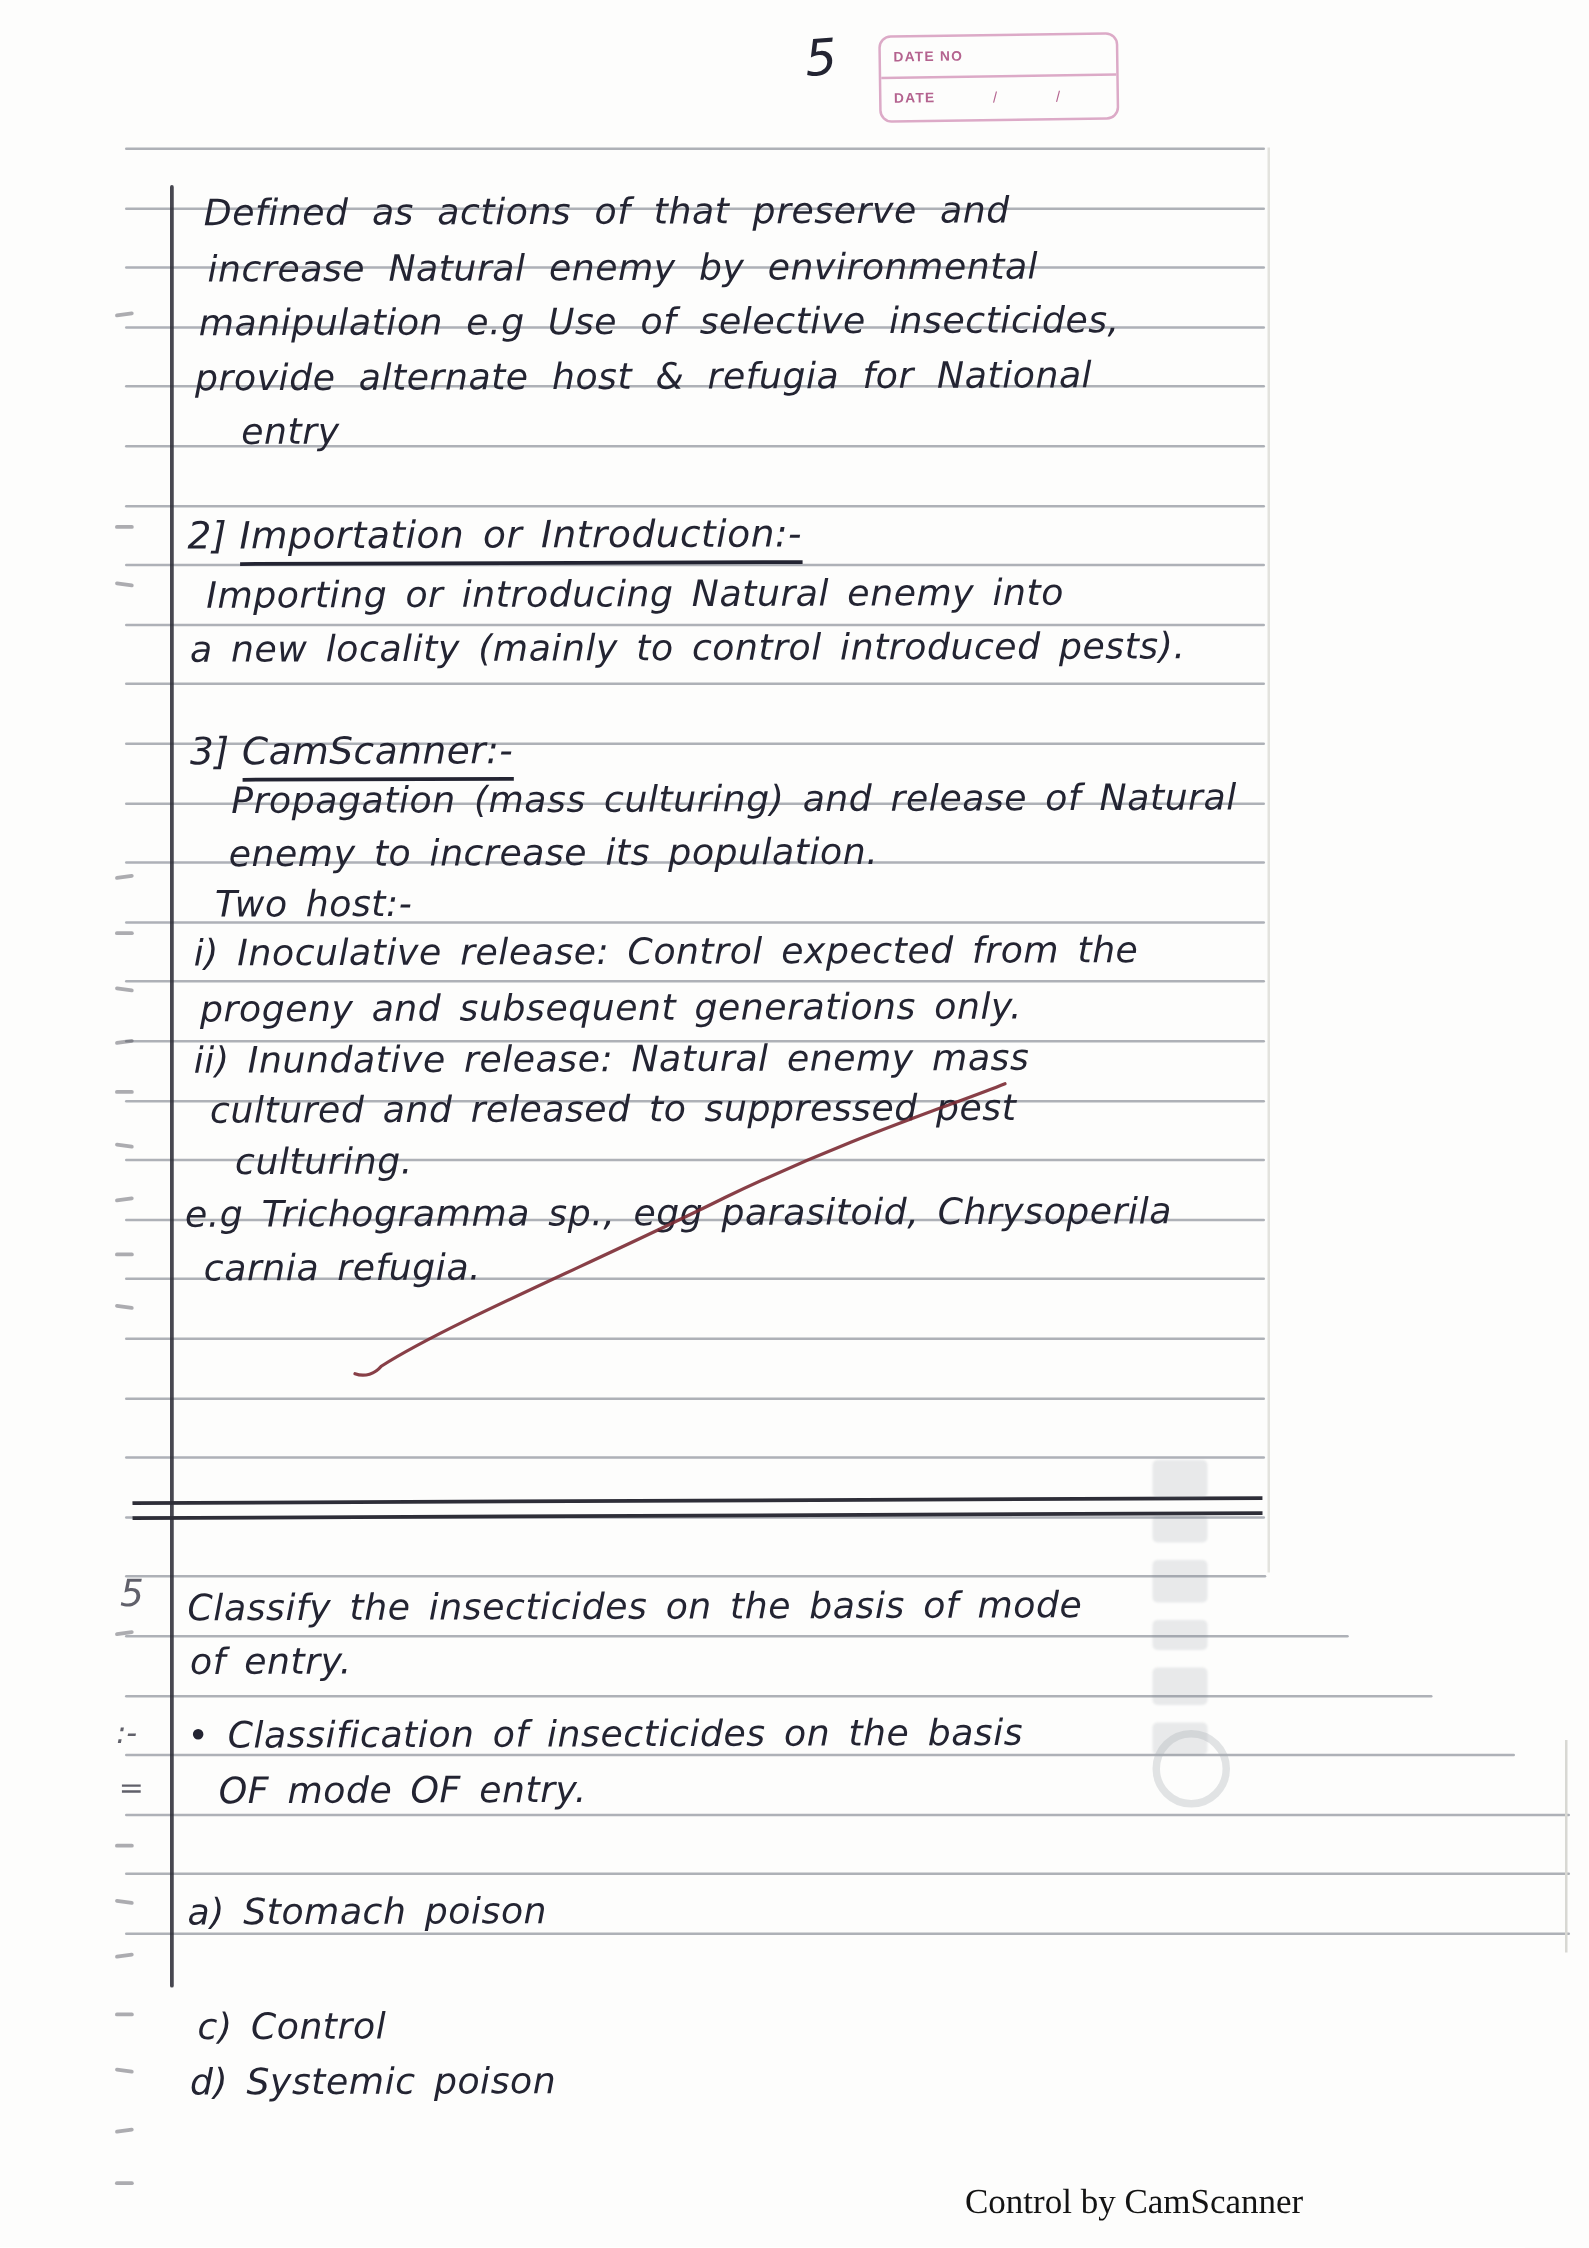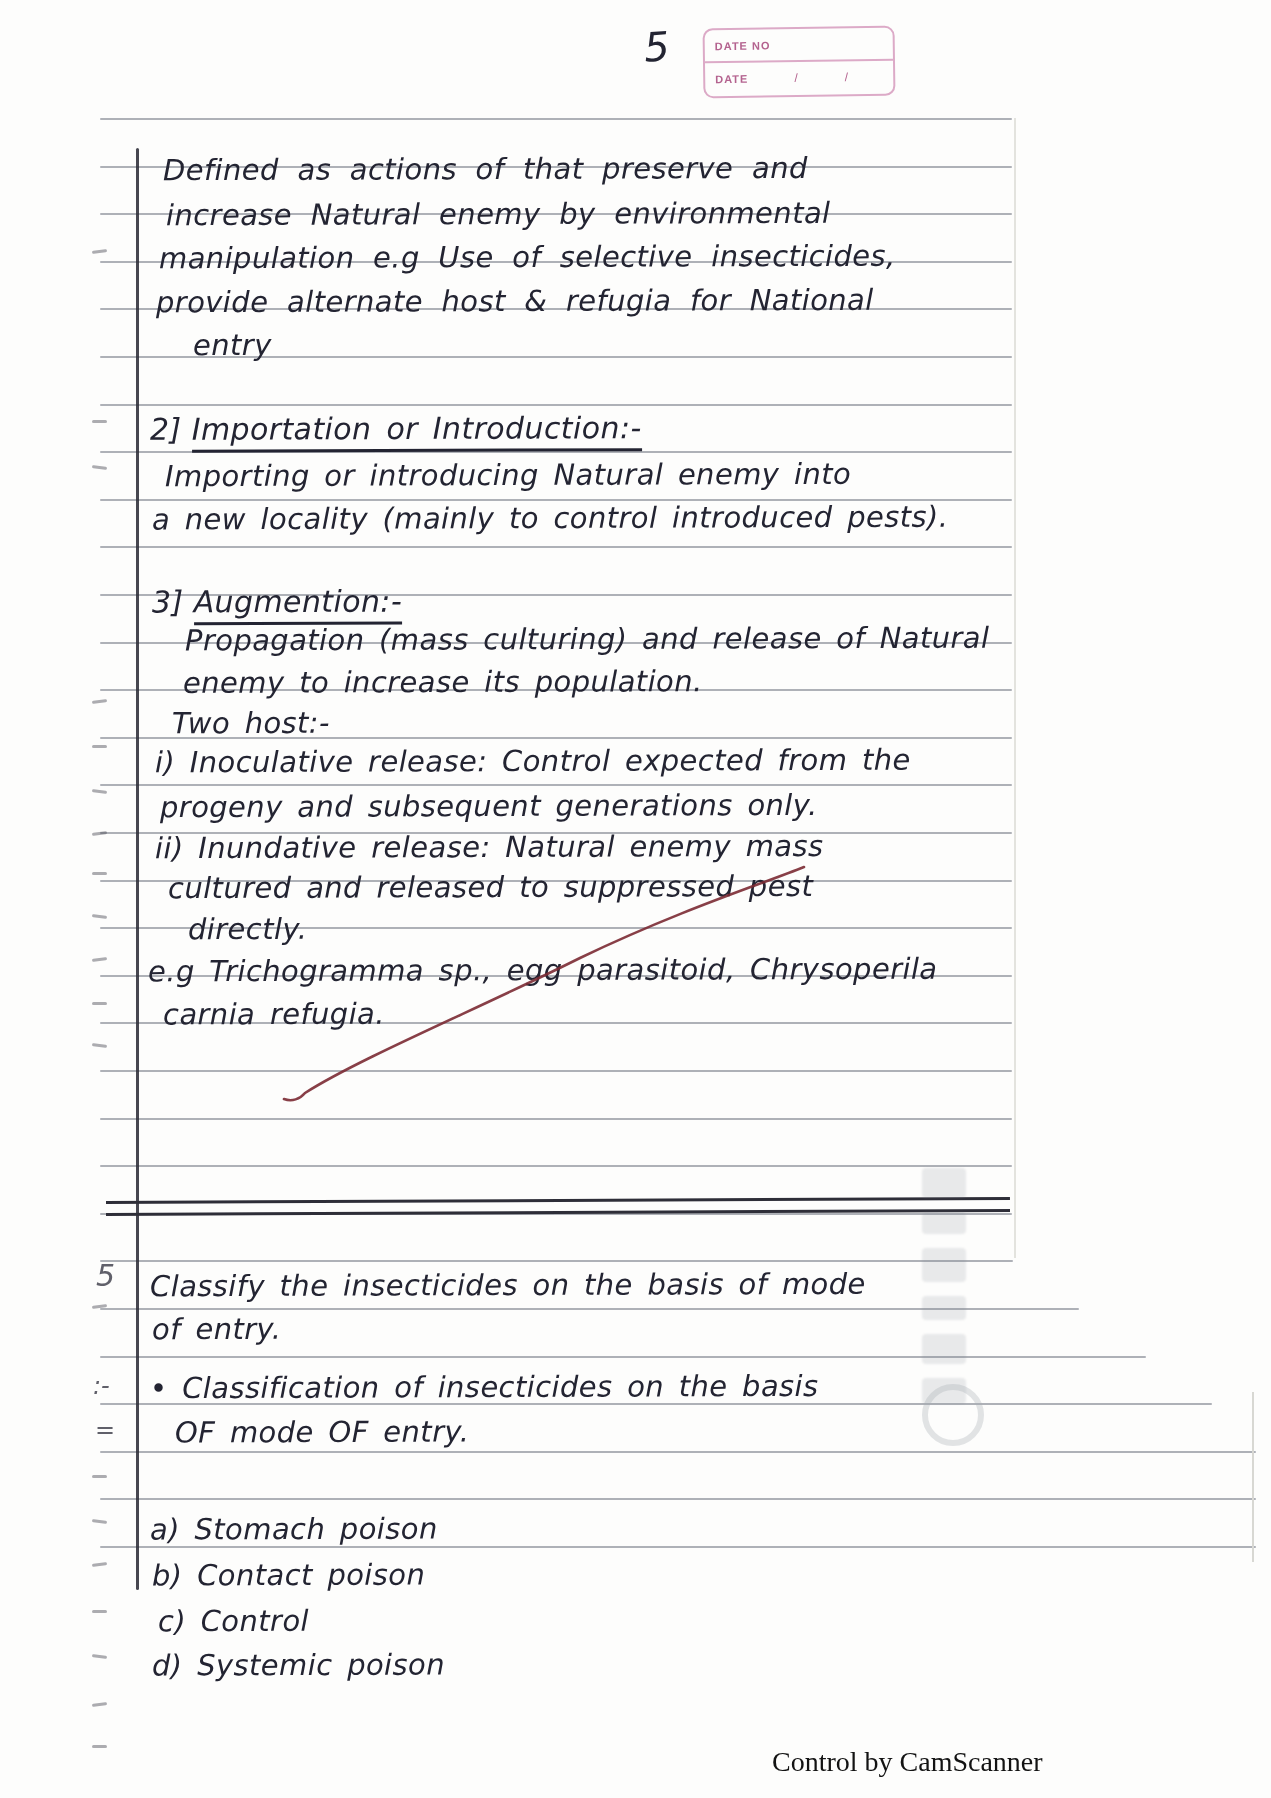--- a/index.html
+++ b/index.html
@@ -130,50 +130,49 @@
   <div class="hl para1" style="left:156px;top:284px">provide alternate host &amp; refugia for National</div>
   <div class="hl para1" style="left:193px;top:328px">entry</div>
 
   <div class="hl heading" style="left:150px;top:411px">
     <span>2]</span><span class="u">Importation or Introduction:-</span>
   </div>
   <div class="hl" style="left:165px;top:458px">Importing or introducing Natural enemy into</div>
   <div class="hl" style="left:152px;top:501px">a new locality (mainly to control introduced pests).</div>
 
   <div class="hl heading" style="left:152px;top:584px">
-    <span>3]</span><span class="u">Augmention:-</span>
+    <span>3]</span><span class="u">CamScanner:-</span>
   </div>
   <div class="hl" style="left:185px;top:622px">Propagation (mass culturing) and release of Natural</div>
   <div class="hl" style="left:183px;top:665px">enemy to increase its population.</div>
   <div class="hl" style="left:172px;top:706px">Two host:-</div>
   <div class="hl" style="left:155px;top:744px">i) Inoculative release: Control expected from the</div>
   <div class="hl" style="left:160px;top:789px">progeny and subsequent generations only.</div>
   <div class="hl" style="left:155px;top:830px">ii) Inundative release: Natural enemy mass</div>
   <div class="hl" style="left:168px;top:870px">cultured and released to suppressed pest</div>
-  <div class="hl" style="left:188px;top:912px">directly.</div>
+  <div class="hl" style="left:188px;top:912px">culturing.</div>
   <div class="hl" style="left:148px;top:953px">e.g Trichogramma sp., egg parasitoid, Chrysoperila</div>
   <div class="hl" style="left:163px;top:997px">carnia refugia.</div>
 
   <svg class="overlay-svg" viewBox="0 0 1271 1798">
     <path d="M 284 1099 C 292 1102 300 1099 305 1093 C 360 1058 480 1008 580 958 C 680 910 762 884 804 867" fill="none" stroke="#7b2a33" stroke-width="2.6" stroke-linecap="round" opacity=".9"></path>
   </svg>
 
   <div class="separator"></div>
 
   <div class="margin-glyph" style="left:96px;top:1258px;font-size:30px">5</div>
   <div class="hl" style="left:150px;top:1268px">Classify the insecticides on the basis of mode</div>
   <div class="hl" style="left:152px;top:1312px">of entry.</div>
 
   <div class="margin-glyph" style="left:93px;top:1372px;font-size:24px">:-</div>
   <div class="margin-glyph" style="left:95px;top:1416px;font-size:24px">=</div>
   <div class="hl" style="left:150px;top:1370px">• Classification of insecticides on the basis</div>
   <div class="hl" style="left:175px;top:1415px">OF mode OF entry.</div>
 
   <div class="hl" style="left:150px;top:1512px">a) Stomach poison</div>
-  <div class="hl" style="left:152px;top:1558px">b) Contact poison</div>
   <div class="hl" style="left:158px;top:1604px">c) Control</div>
   <div class="hl" style="left:152px;top:1648px">d) Systemic poison</div>
 
   <div class="watermark">
     <div class="blk" style="height:30px"></div>
     <div class="blk" style="height:22px"></div>
     <div class="blk" style="height:34px"></div>
     <div class="blk" style="height:24px"></div>
     <div class="blk" style="height:30px"></div>
     <div class="blk" style="height:26px"></div>

